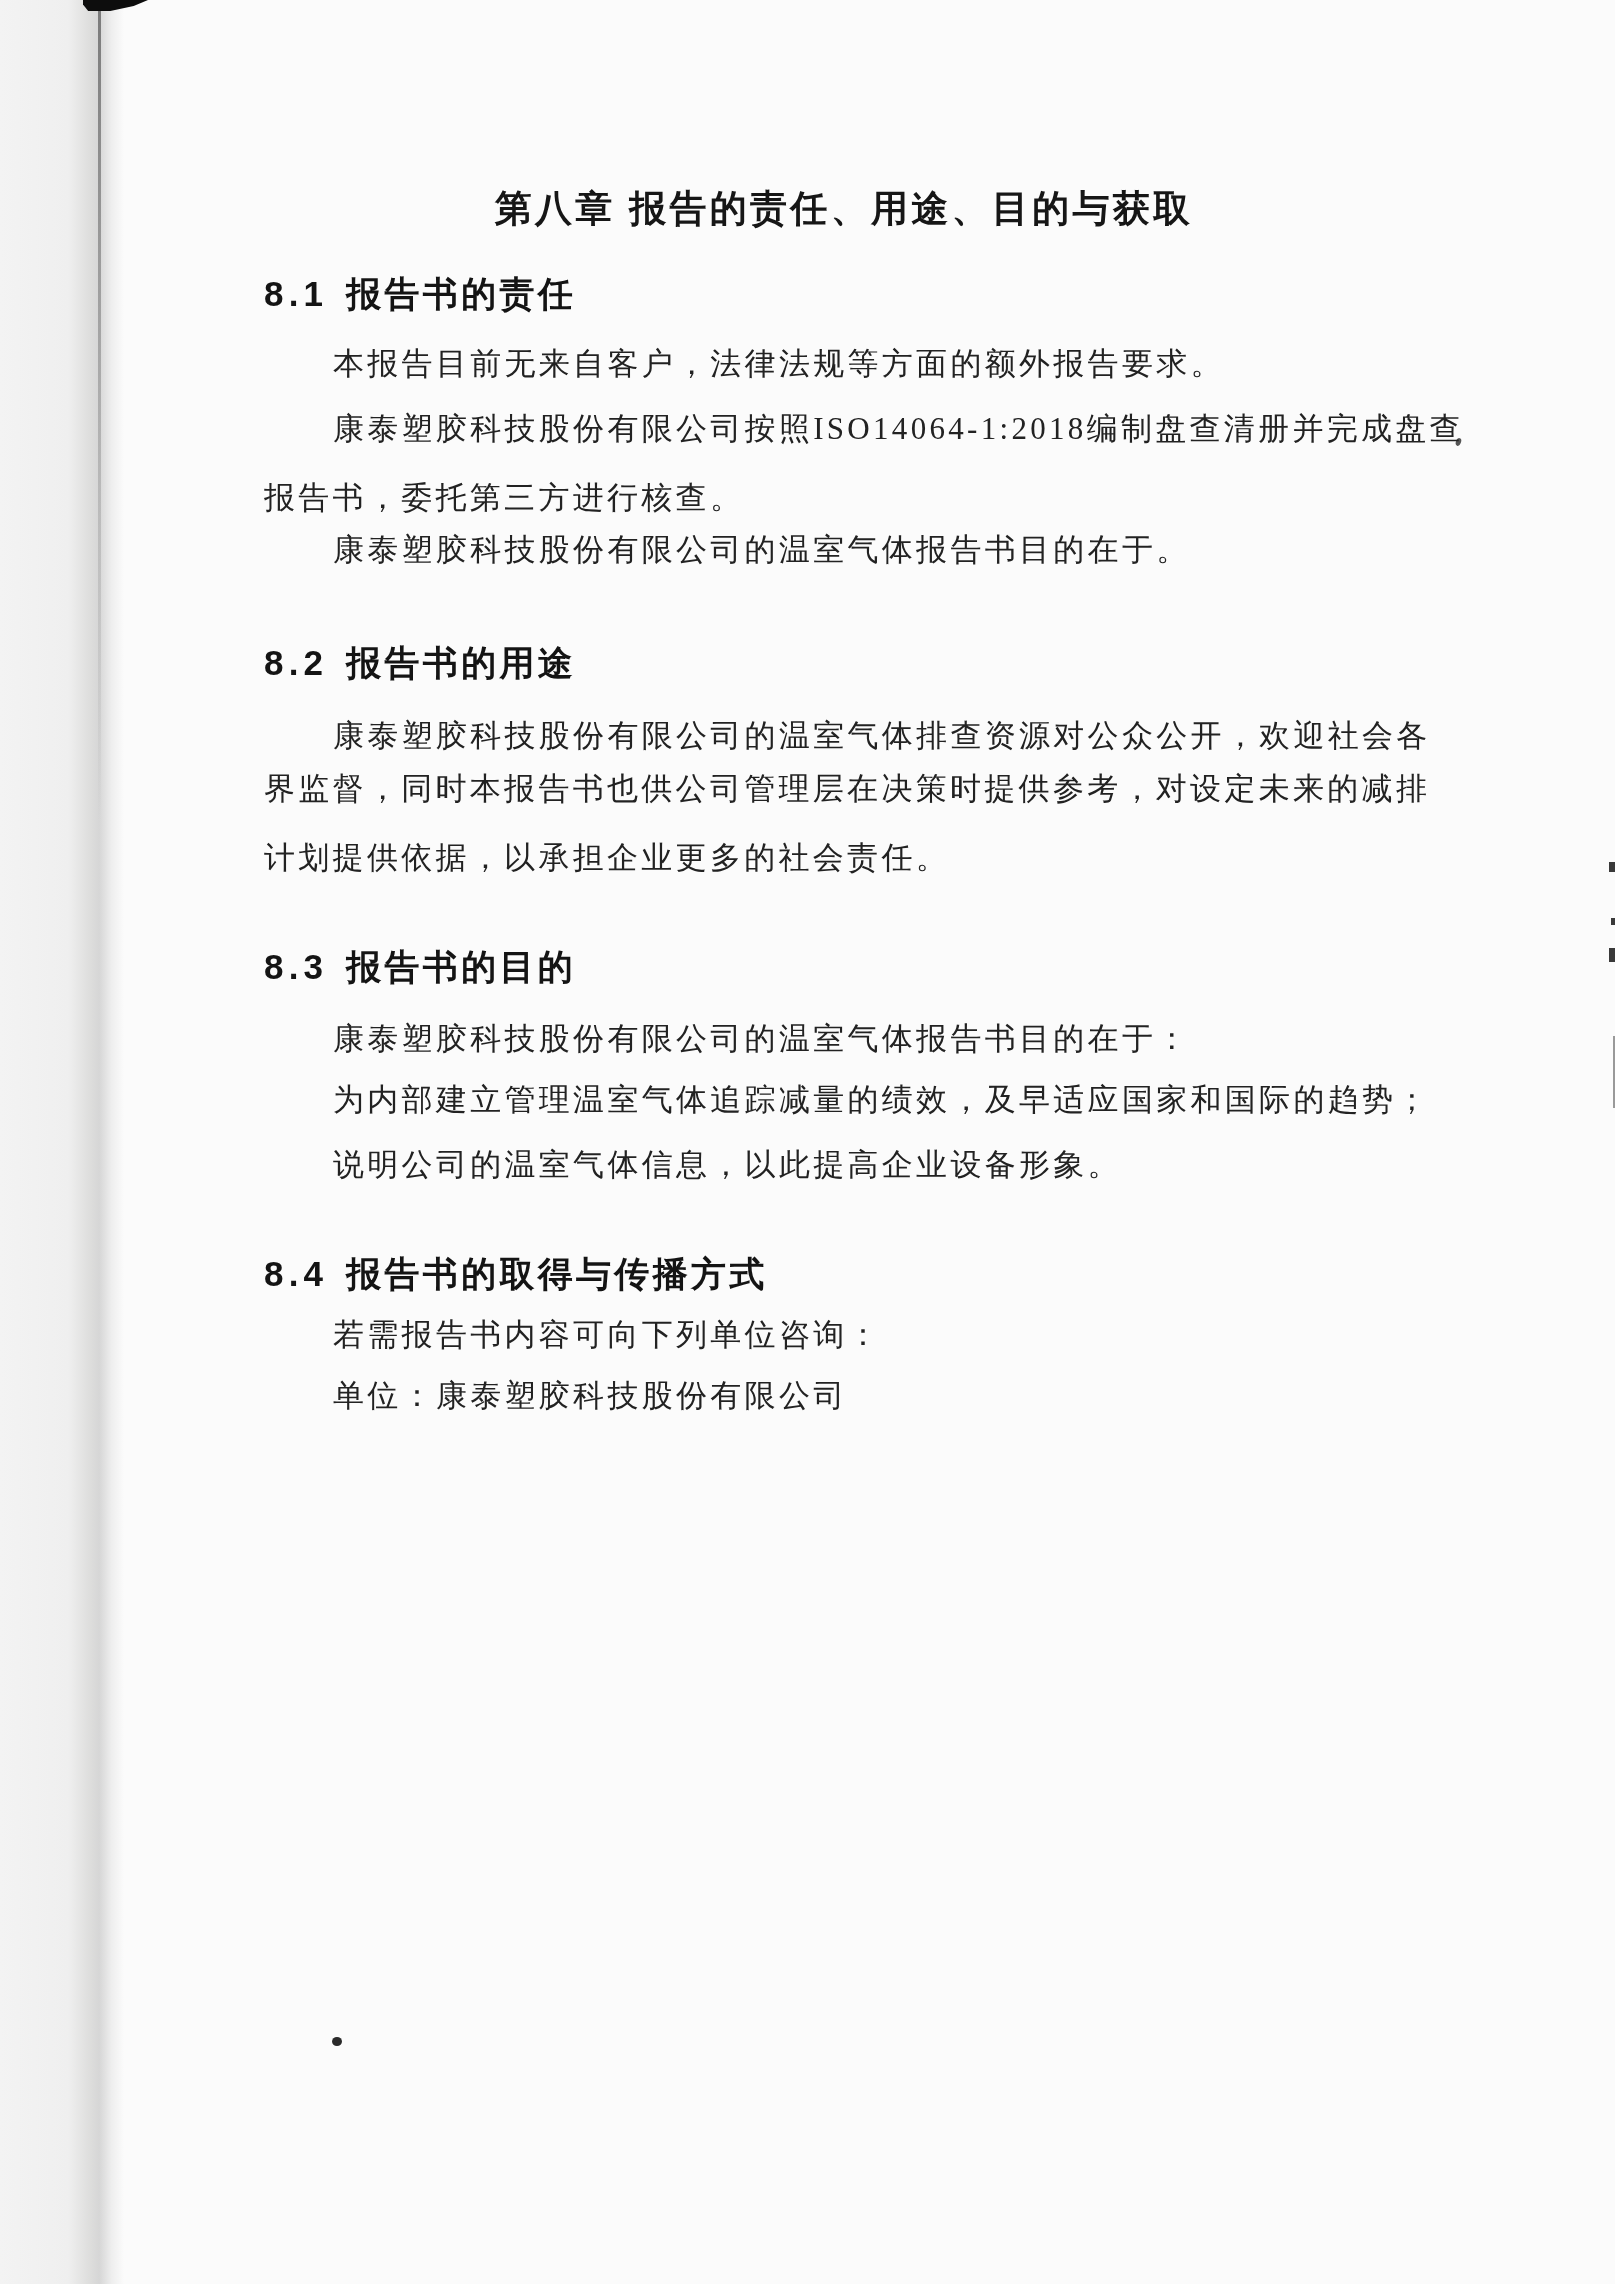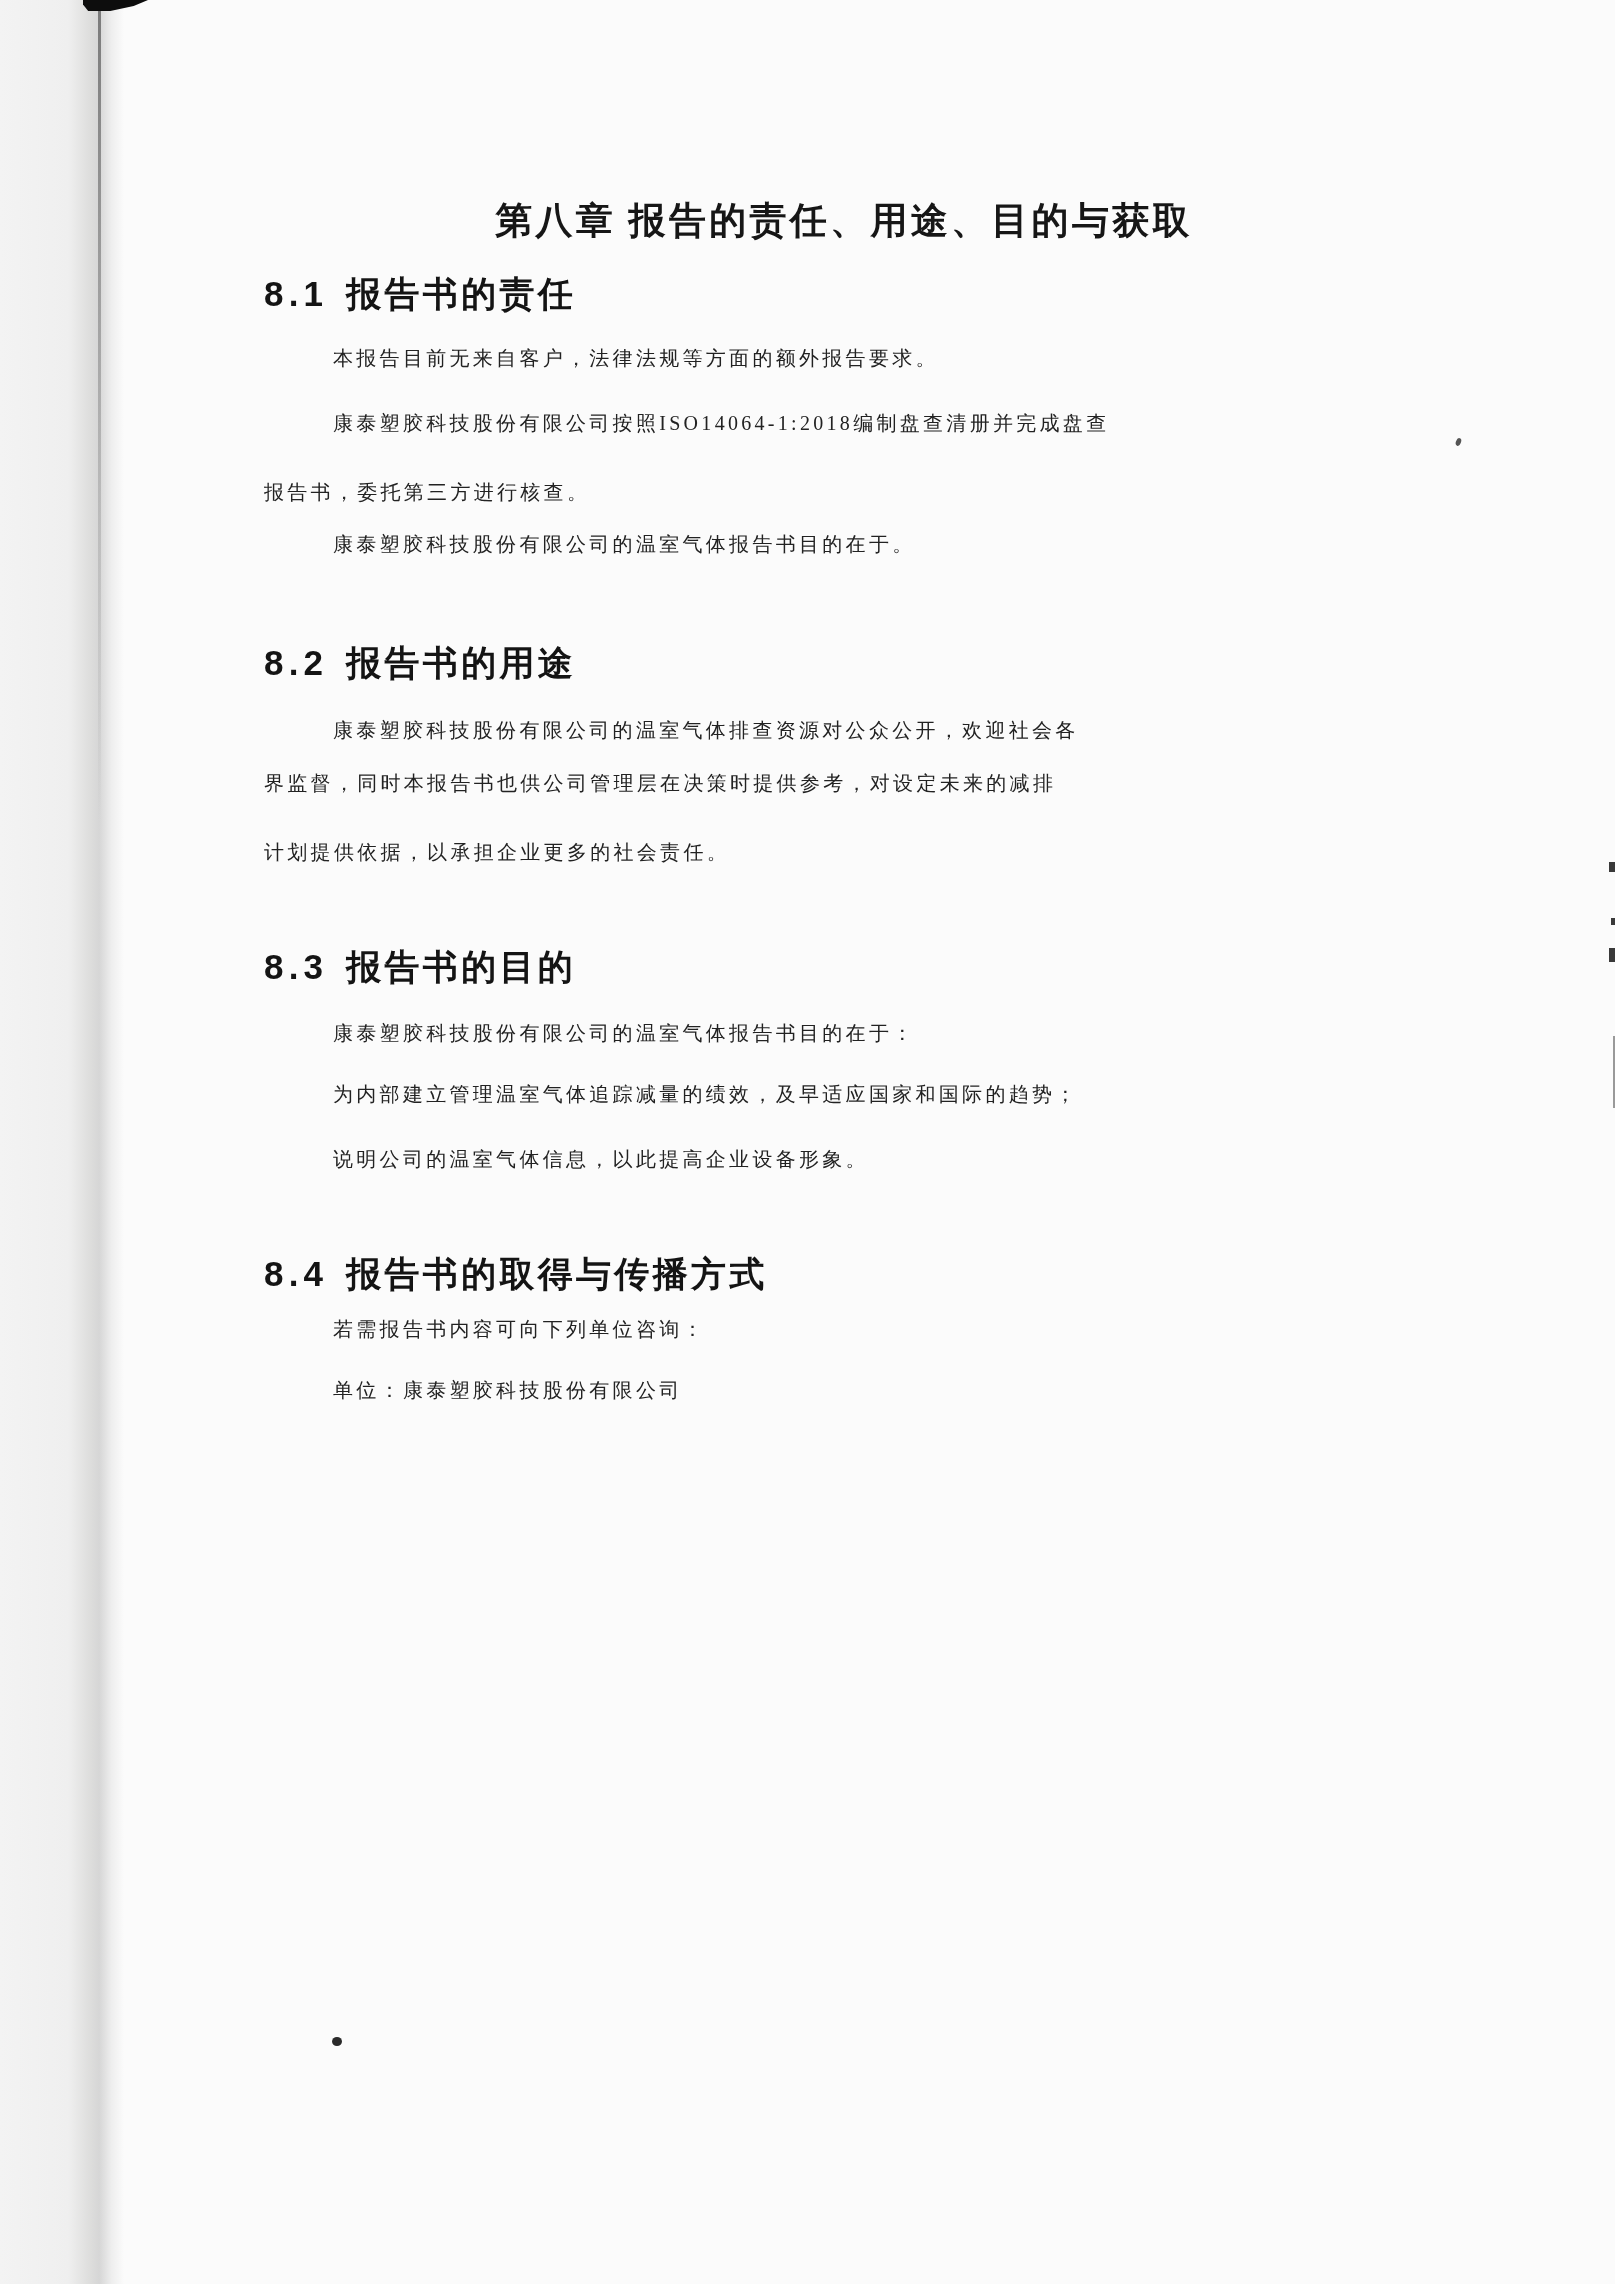--- a/index.html
+++ b/index.html
@@ -47,24 +47,24 @@
   }
   .edge-smudge {
     position: absolute;
     background: #3a3a3a;
     pointer-events: none;
   }
   
   .chapter-title {
     position: absolute;
     left: 72px;
-    top: 196px;
+    top: 184px;
     width: 1544px;
     text-align: center;
-    font-family: Liberation Serif, serif;
+    font-family: Liberation Sans, sans-serif;
     font-weight: bold;
     font-size: 37px;
     letter-spacing: 3.3px;
     color: #161616;
     white-space: nowrap;
   }
   .section-heading {
     position: absolute;
     left: 264px;
     font-family: "Liberation Sans", sans-serif;
@@ -76,21 +76,21 @@
   }
   .section-heading .sec-num {
     display: inline-block;
     margin-right: 18px;
     letter-spacing: 5.2px;
     text-align: center;
   }
   .body-line {
     position: absolute;
     left: 264px;
-    font-size: 20px;
+    font-size: 31px;
     letter-spacing: 3.3px;
     color: #222222;
     white-space: nowrap;
     line-height: 1;
   }
   .indent {
     padding-left: 69px;
   }
 </style>
 </head>

